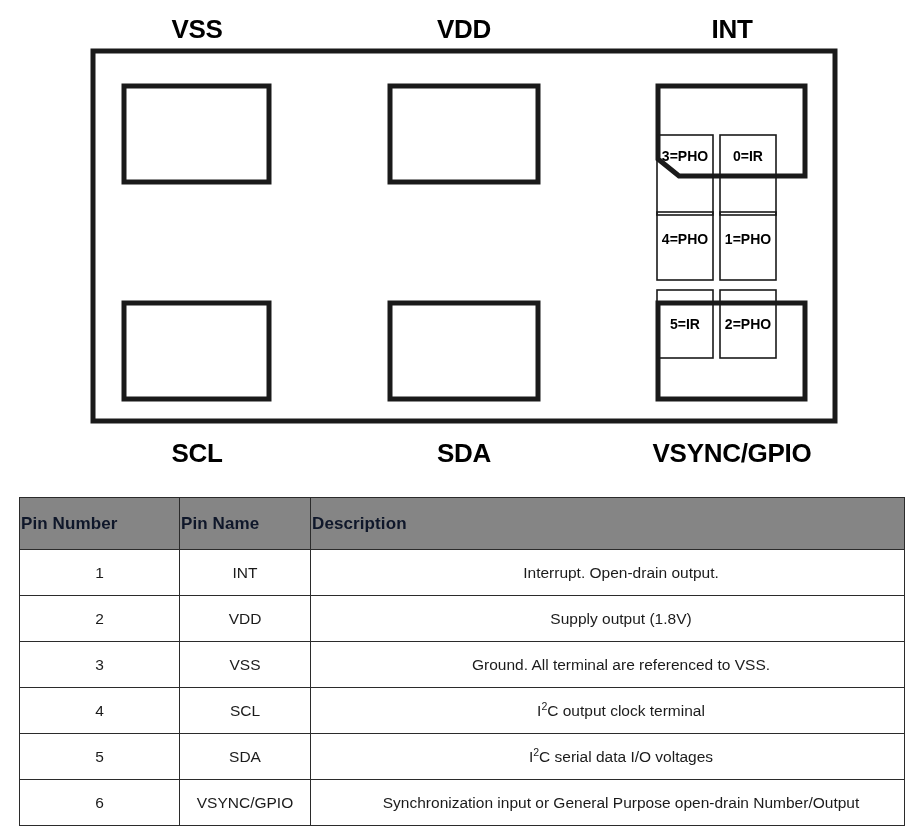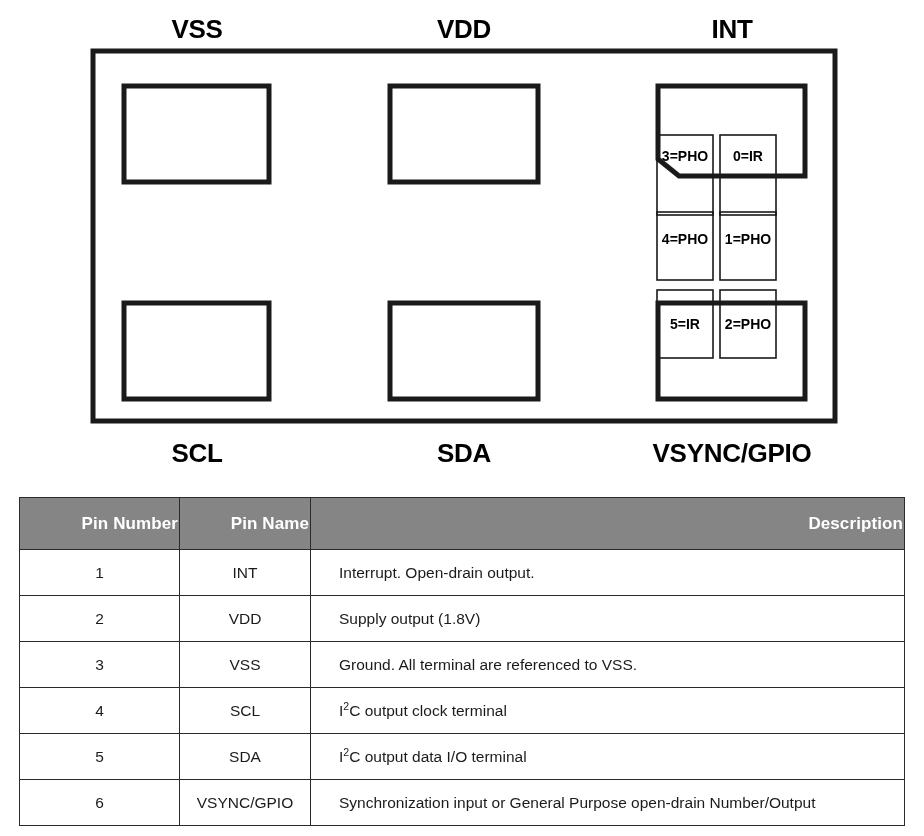--- a/index.html
+++ b/index.html
@@ -69,41 +69,41 @@
     width: 886px;
     table-layout: fixed;
   }
   table.pin-table th,
   table.pin-table td {
     border: 1px solid #2b2b2b;
     font-family: "Liberation Sans", sans-serif;
   }
   table.pin-table thead th {
     background: #858585;
-    color: #ffffff;
+    color: #0f172a;
     font-size: 17px;
     font-weight: bold;
     height: 49px;
-    text-align: right;
+    text-align: left;
     vertical-align: middle;
     letter-spacing: 0.1px;
     margin-left: 40px;
   }
   table.pin-table tbody td {
     height: 43px;
     font-size: 15.5px;
     color: #1b1b1b;
     vertical-align: middle;
     background: #ffffff;
   }
   td.col-num, td.col-name {
     text-align: center;
   }
   td.col-desc {
-    text-align: left;
+    text-align: center;
     padding-left: 28px;
   }
   .col-w-num { width: 160px; }
   .col-w-name { width: 131px; }
   .col-w-desc { width: auto; }
   sup {
     font-size: 0.68em;
     vertical-align: super;
     line-height: 0;
   }
@@ -192,21 +192,21 @@
         <td class="col-num">4</td>
         <td class="col-name">SCL</td>
         <td class="col-desc">
           <span>I</span><sup>2</sup><span>C output clock terminal</span>
         </td>
       </tr>
       <tr>
         <td class="col-num">5</td>
         <td class="col-name">SDA</td>
         <td class="col-desc">
-          <span>I</span><sup>2</sup><span>C output data I/O terminal</span>
+          <span>I</span><sup>2</sup><span>C serial data I/O voltages</span>
         </td>
       </tr>
       <tr>
         <td class="col-num">6</td>
         <td class="col-name">VSYNC/GPIO</td>
         <td class="col-desc">
           <span></span><sup></sup><span>Synchronization input or General Purpose open-drain Number/Output</span>
         </td>
       </tr>
     </tbody>

